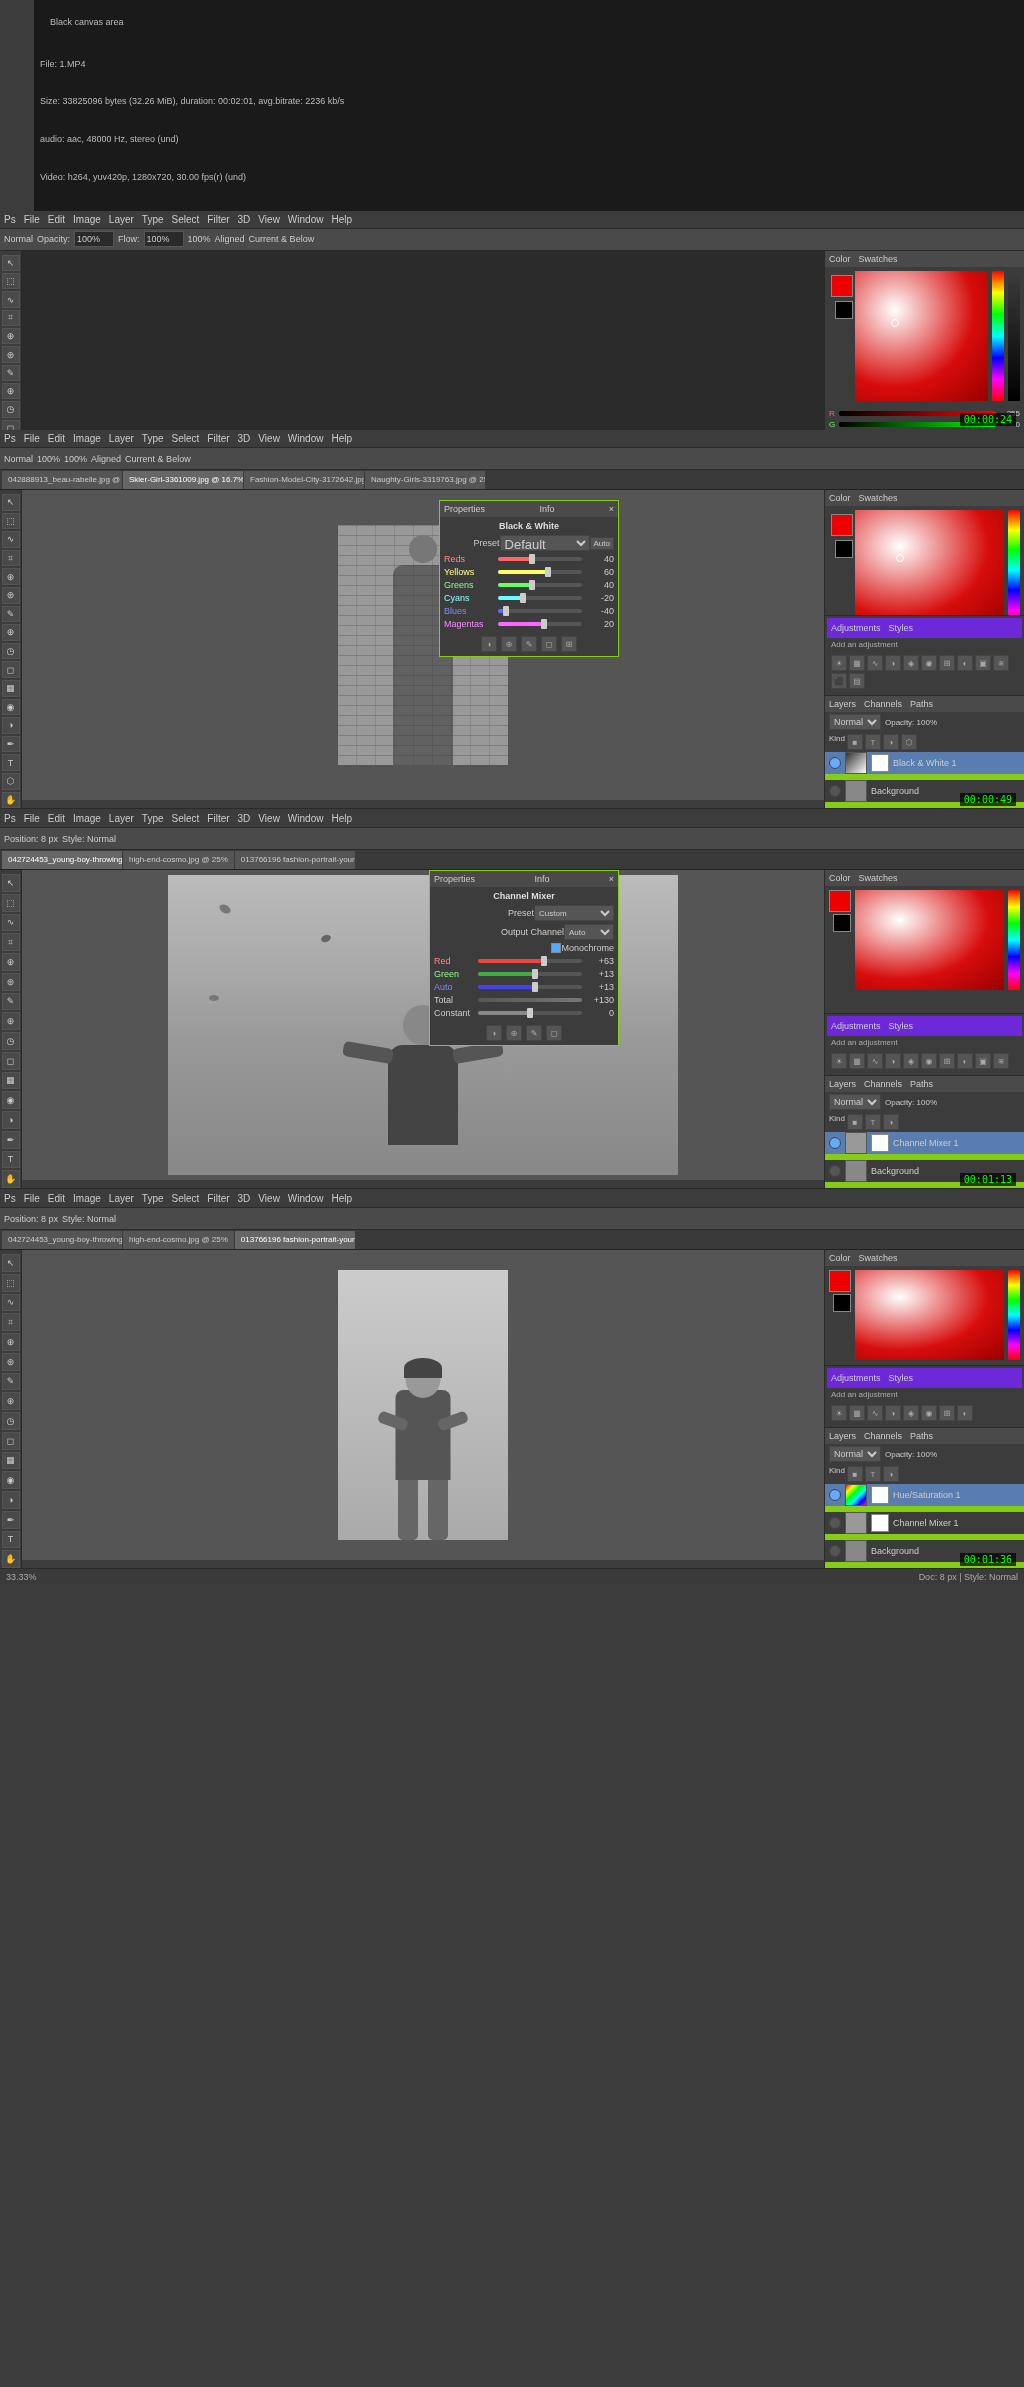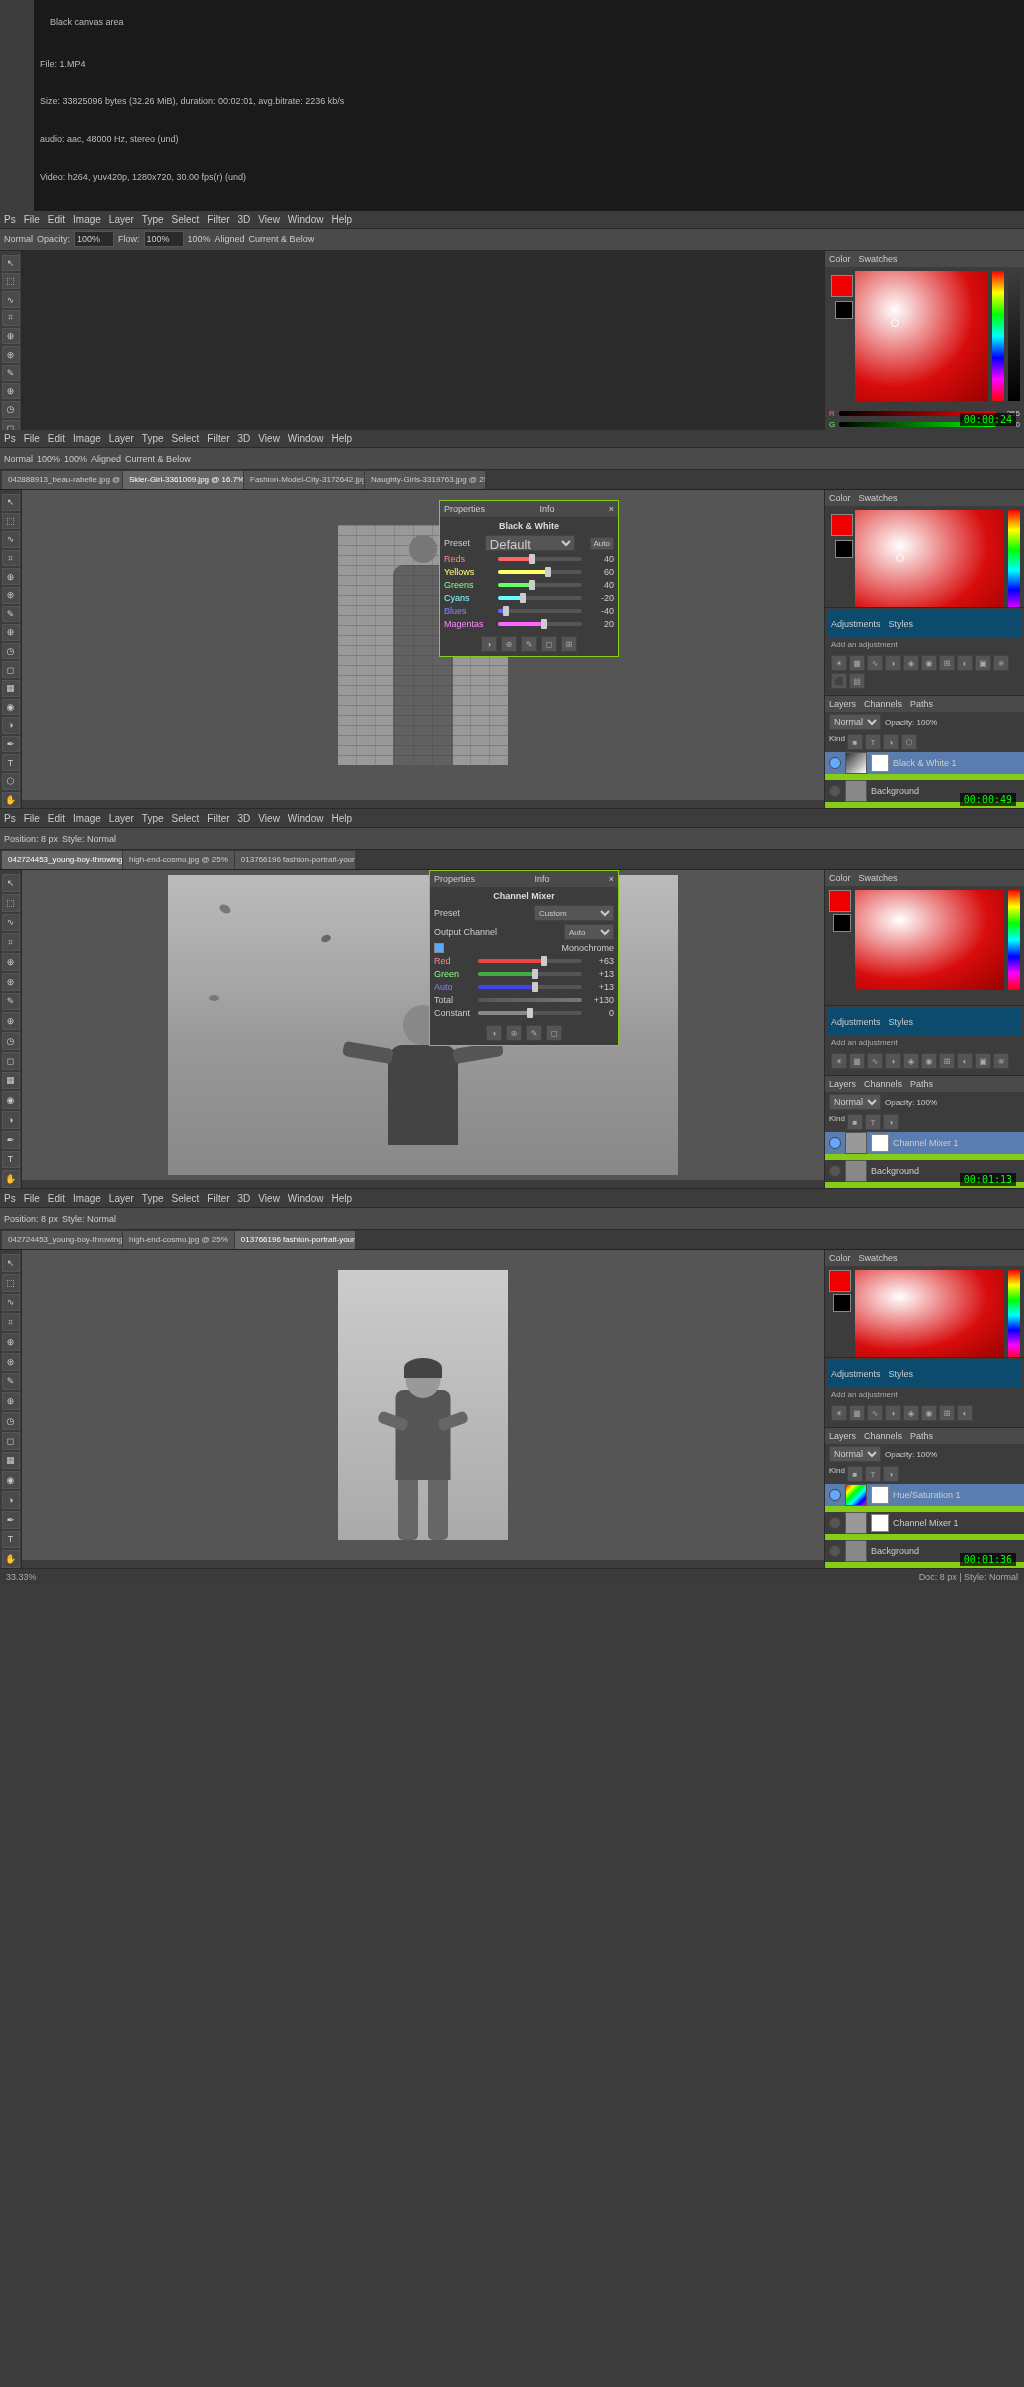--- a/index.html
+++ b/index.html
@@ -192,22 +192,22 @@
       border-radius: 2px;
     }
 
     
     .adj-panel {
       background: #3c3c3c;
       border-bottom: 1px solid #2a2a2a;
       padding: 2px;
     }
     .adj-panel-header {
-      background: #0c4a6e;
-      height: 28px;
+      background: #6d28d9;
+      height: 20px;
       display: flex;
       align-items: center;
       padding: 0 4px;
       font-size: 9px;
       color: #ccc;
       gap: 8px;
     }
     .adj-icons {
       display: flex;
       flex-wrap: wrap;
@@ -304,21 +304,21 @@
       padding: 0 4px;
       font-size: 9px;
       color: #ccc;
     }
     .props-body {
       padding: 4px;
     }
     .props-row {
       display: flex;
       align-items: center;
-      justify-content: space-between;
+      justify-content: flex-end;
       margin-bottom: 3px;
       font-size: 9px;
       color: #ccc;
     }
     .props-slider-track {
       flex: 1;
       height: 4px;
       background: #555;
       margin: 0 4px;
       position: relative;

